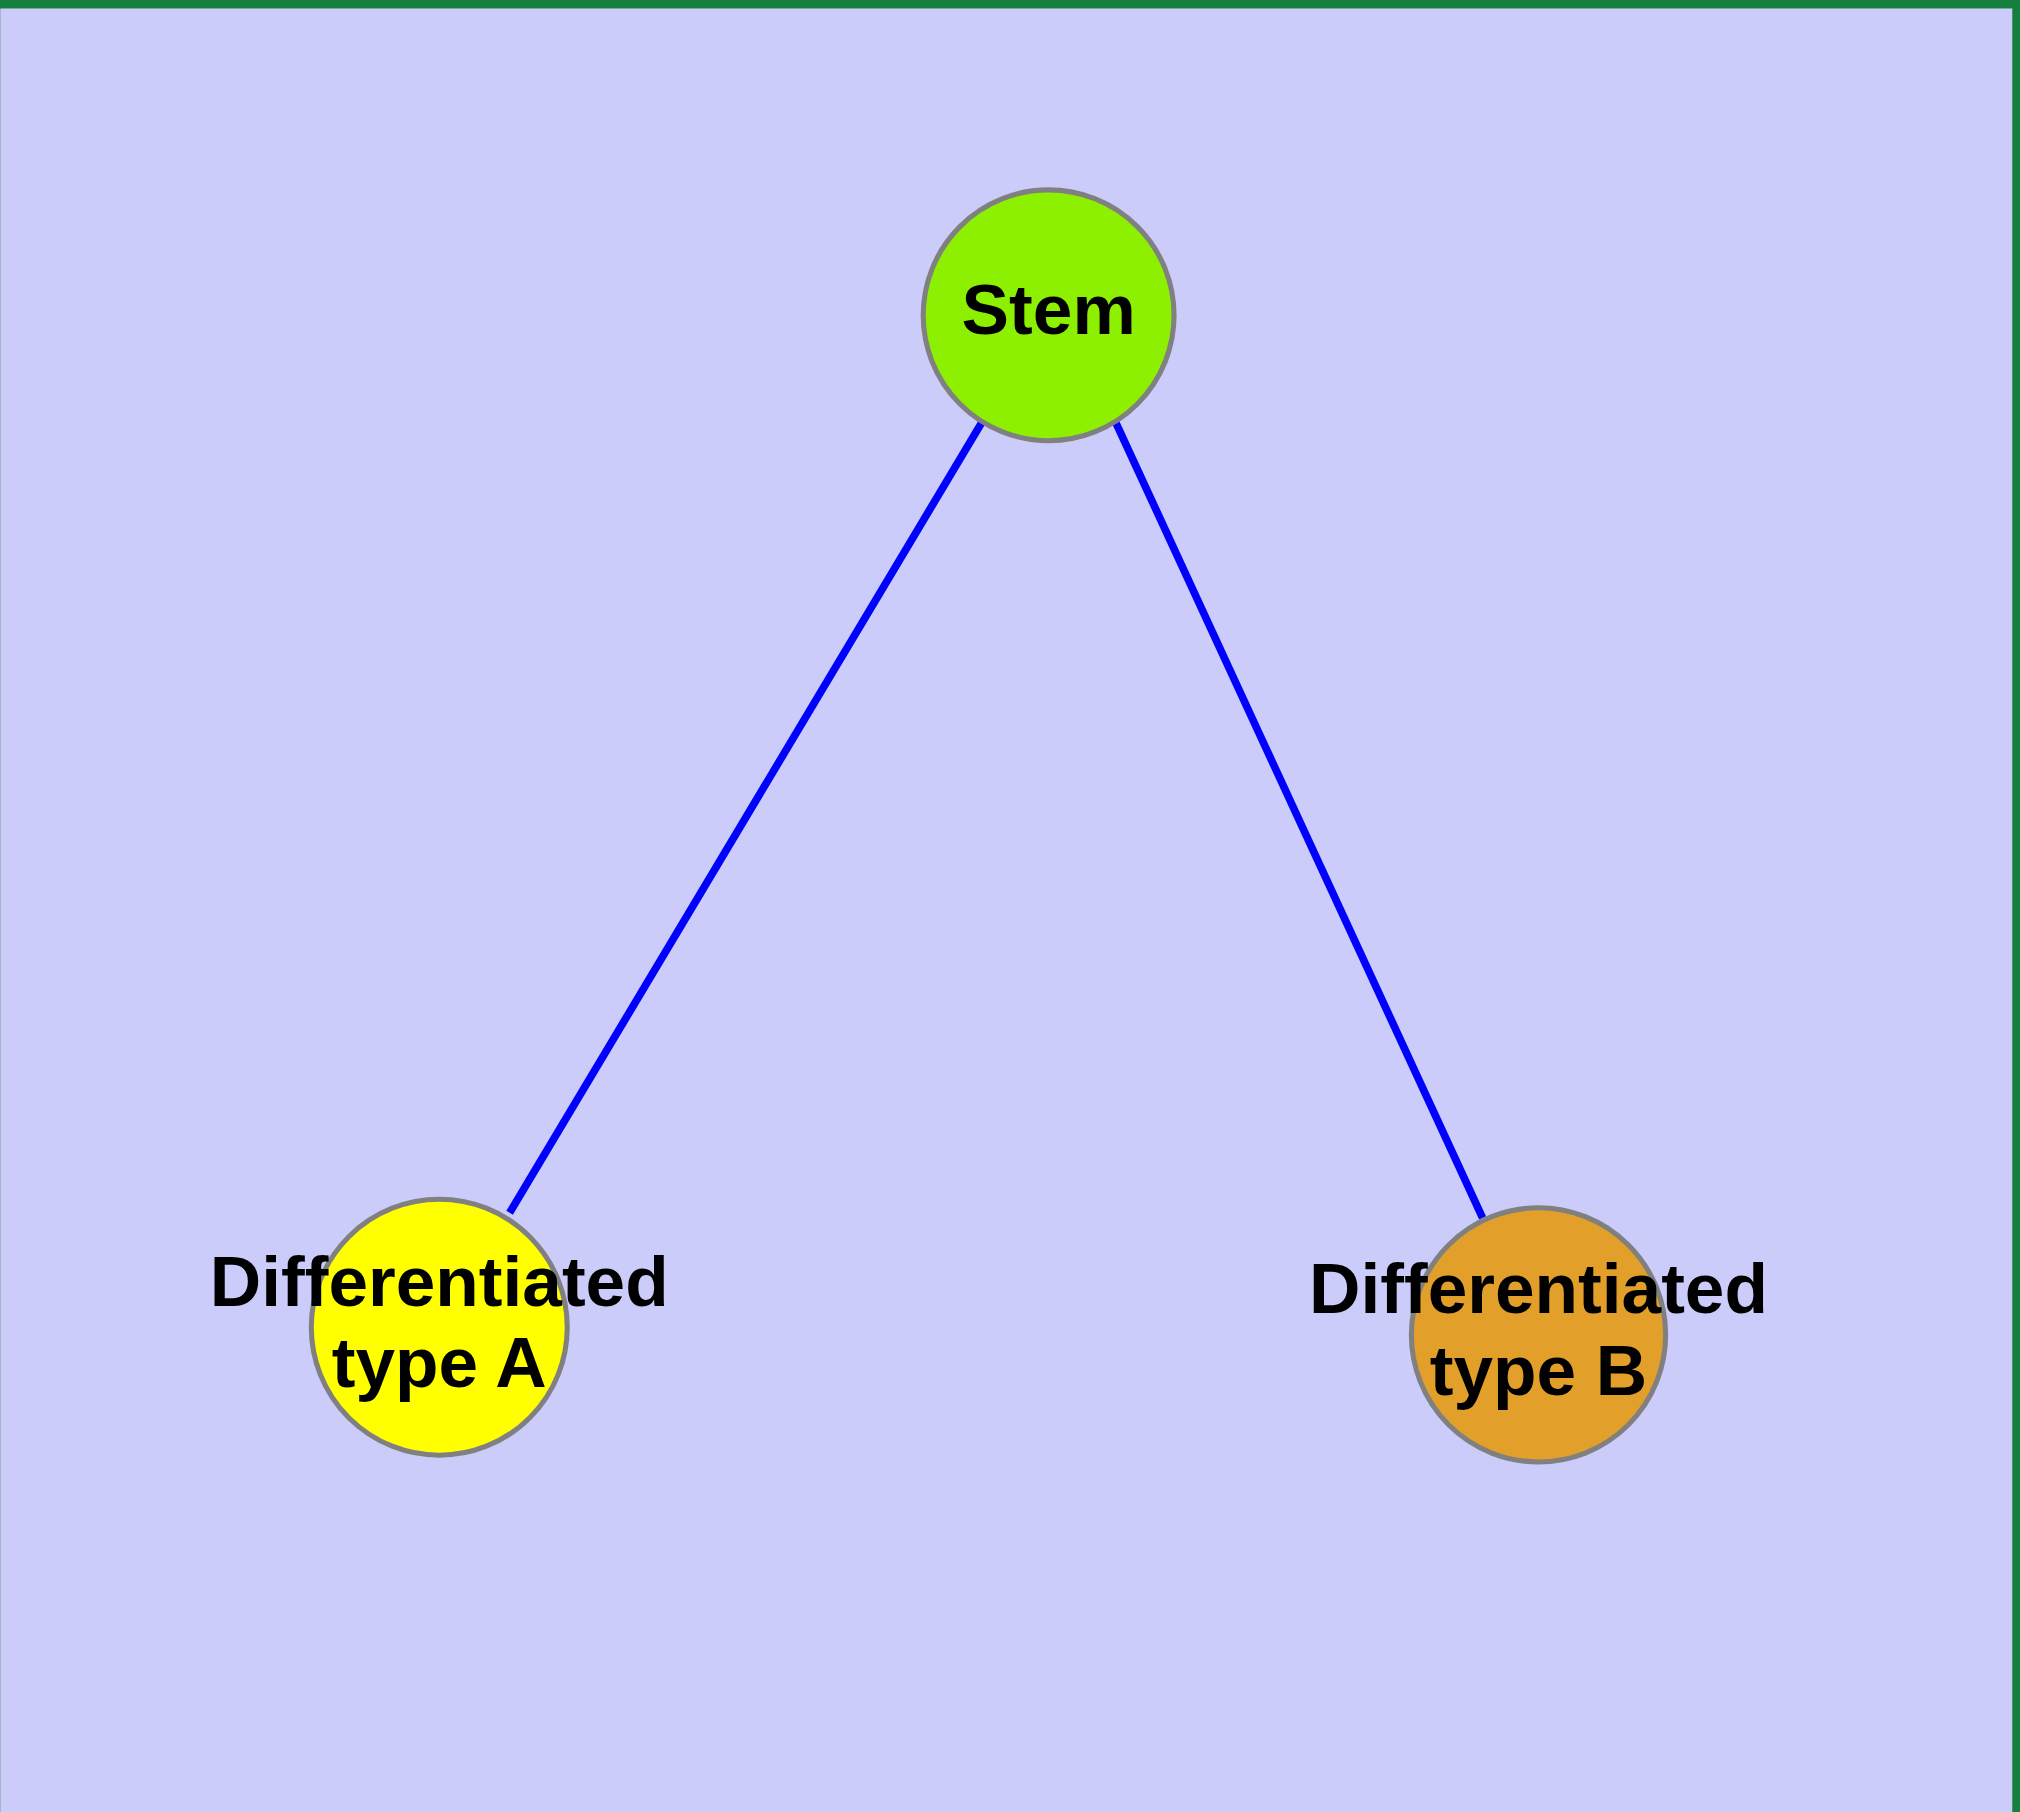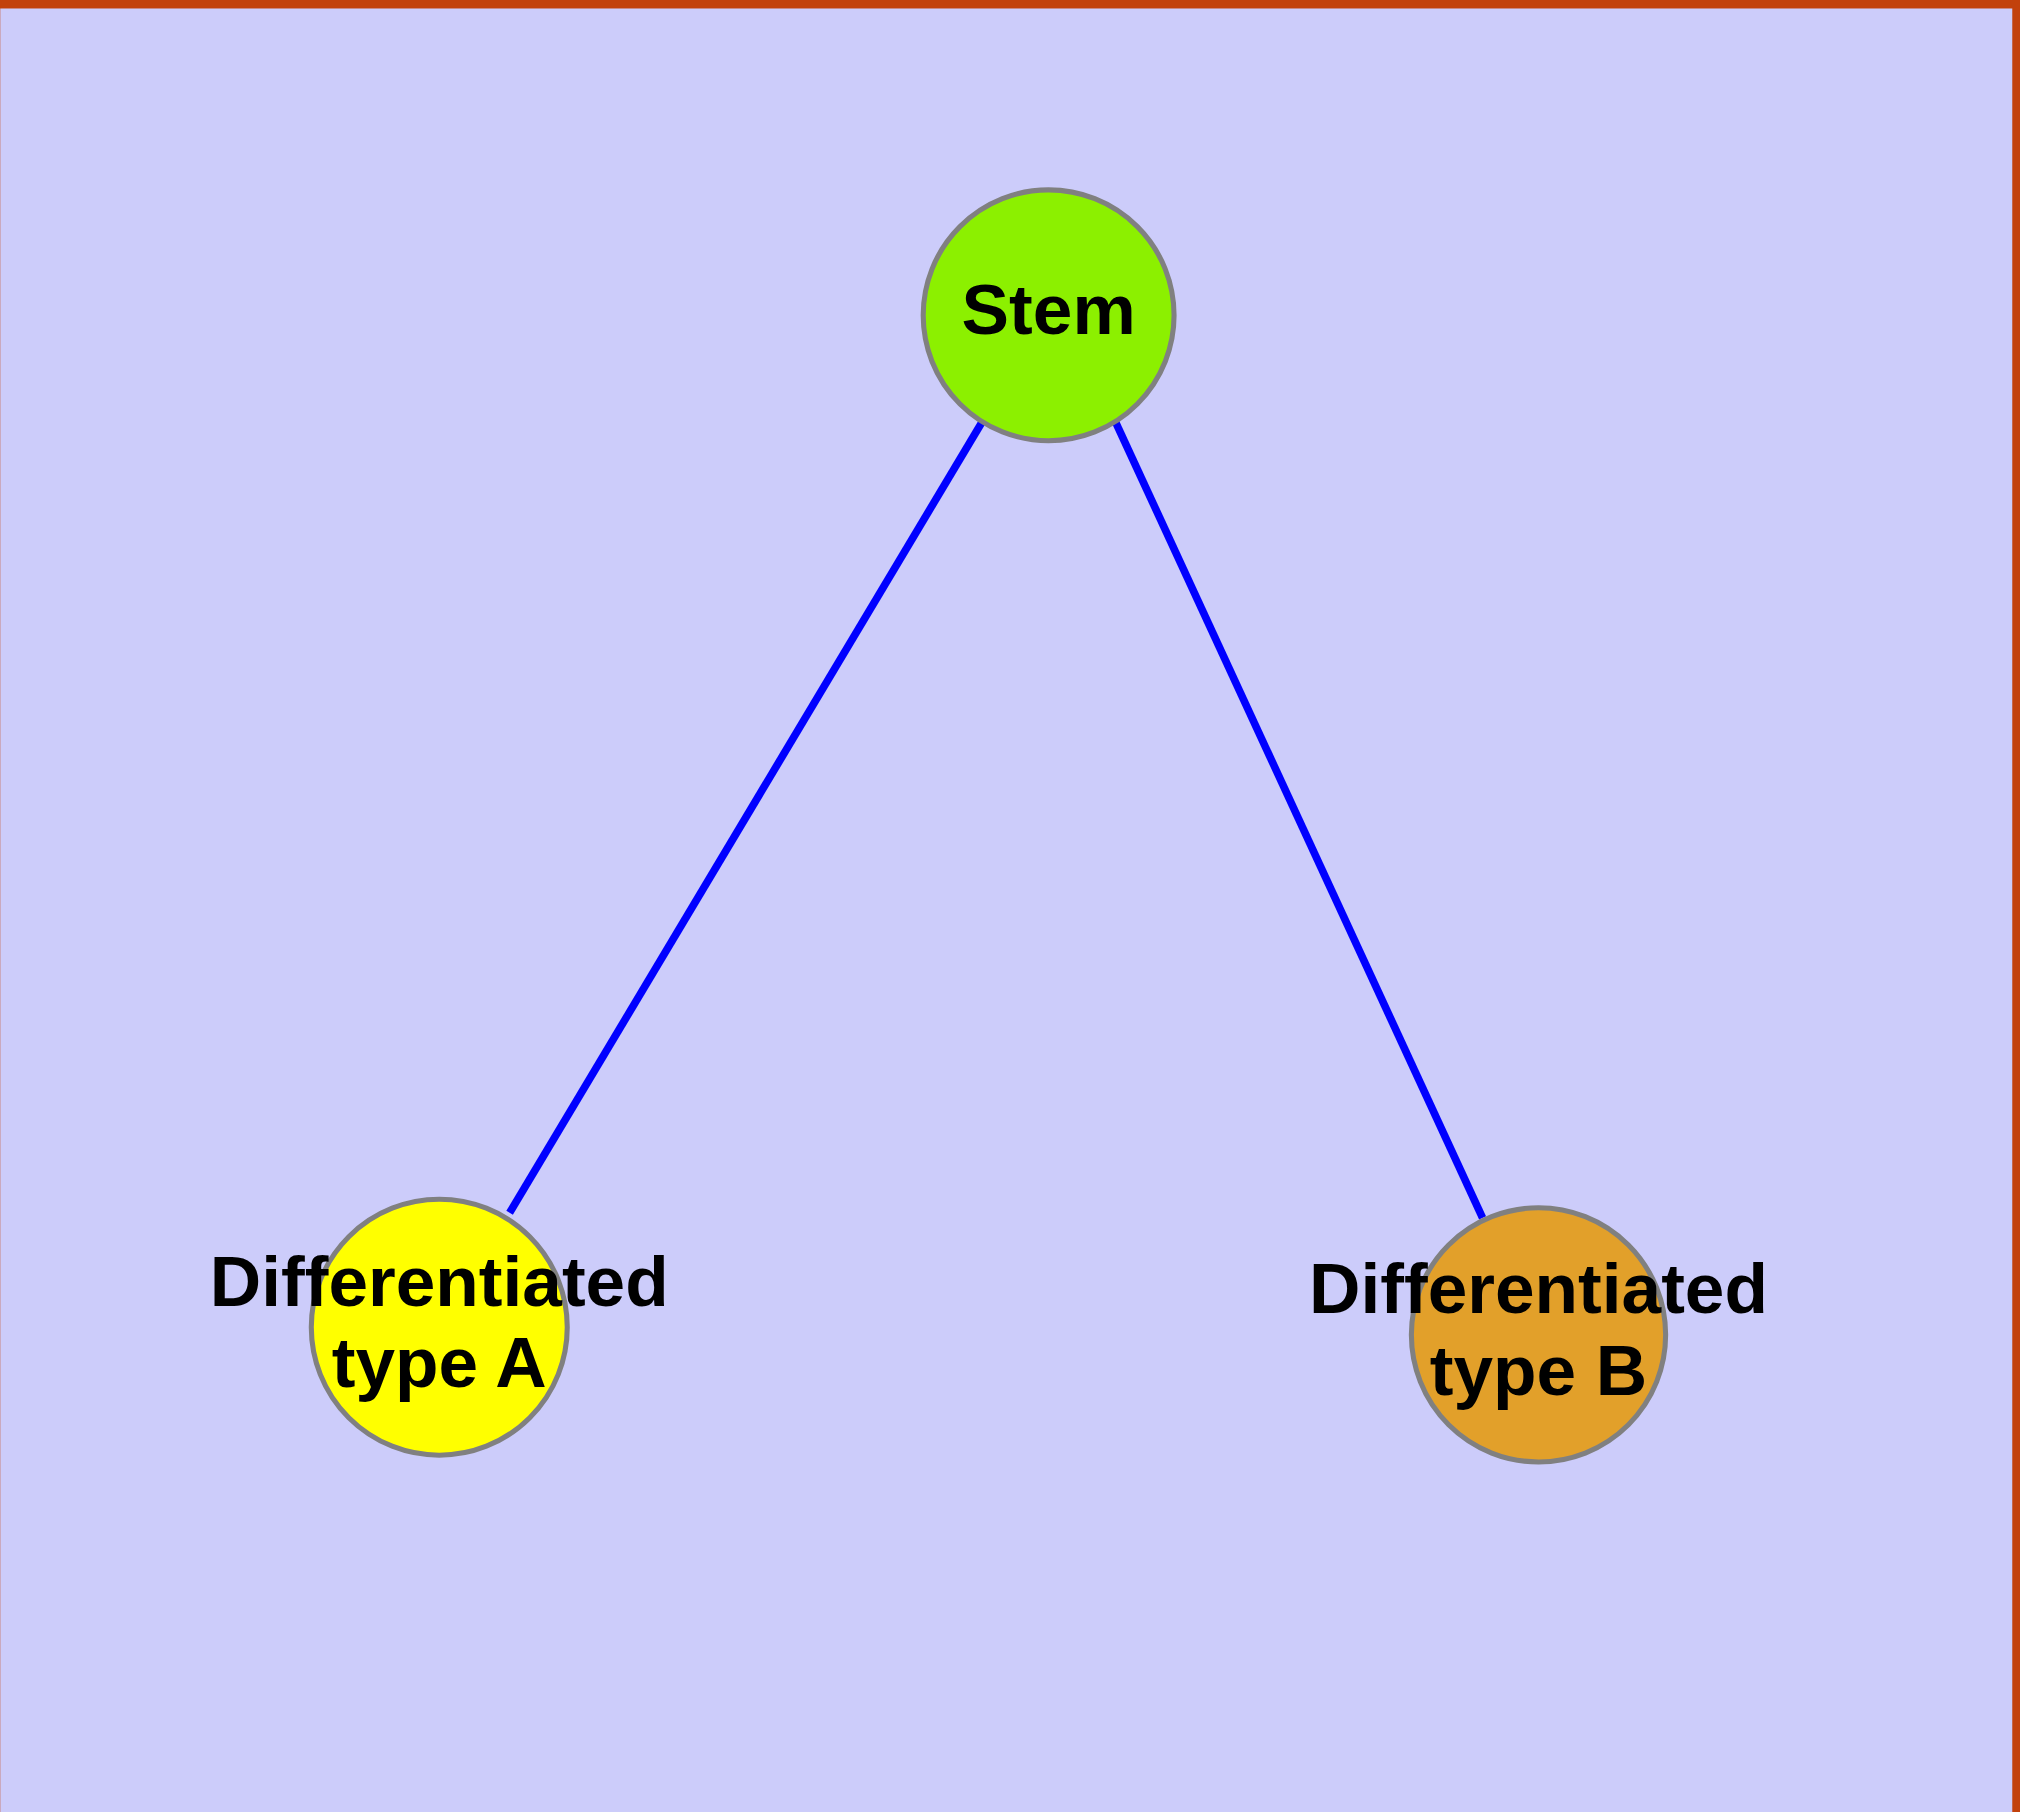--- a/index.html
+++ b/index.html
@@ -5,21 +5,21 @@
 <style>
   html, body {
     margin: 0;
     padding: 0;
     background: #ffffff;
   }
   #canvas {
     position: relative;
     width: 2021px;
     height: 1812px;
-    background: #c2410c;
+    background: #15803d;
     overflow: hidden;
     font-family: "Liberation Sans", sans-serif;
   }
   #graph-svg {
     position: absolute;
     left: 0;
     top: 0;
     width: 2021px;
     height: 1812px;
     display: block;

